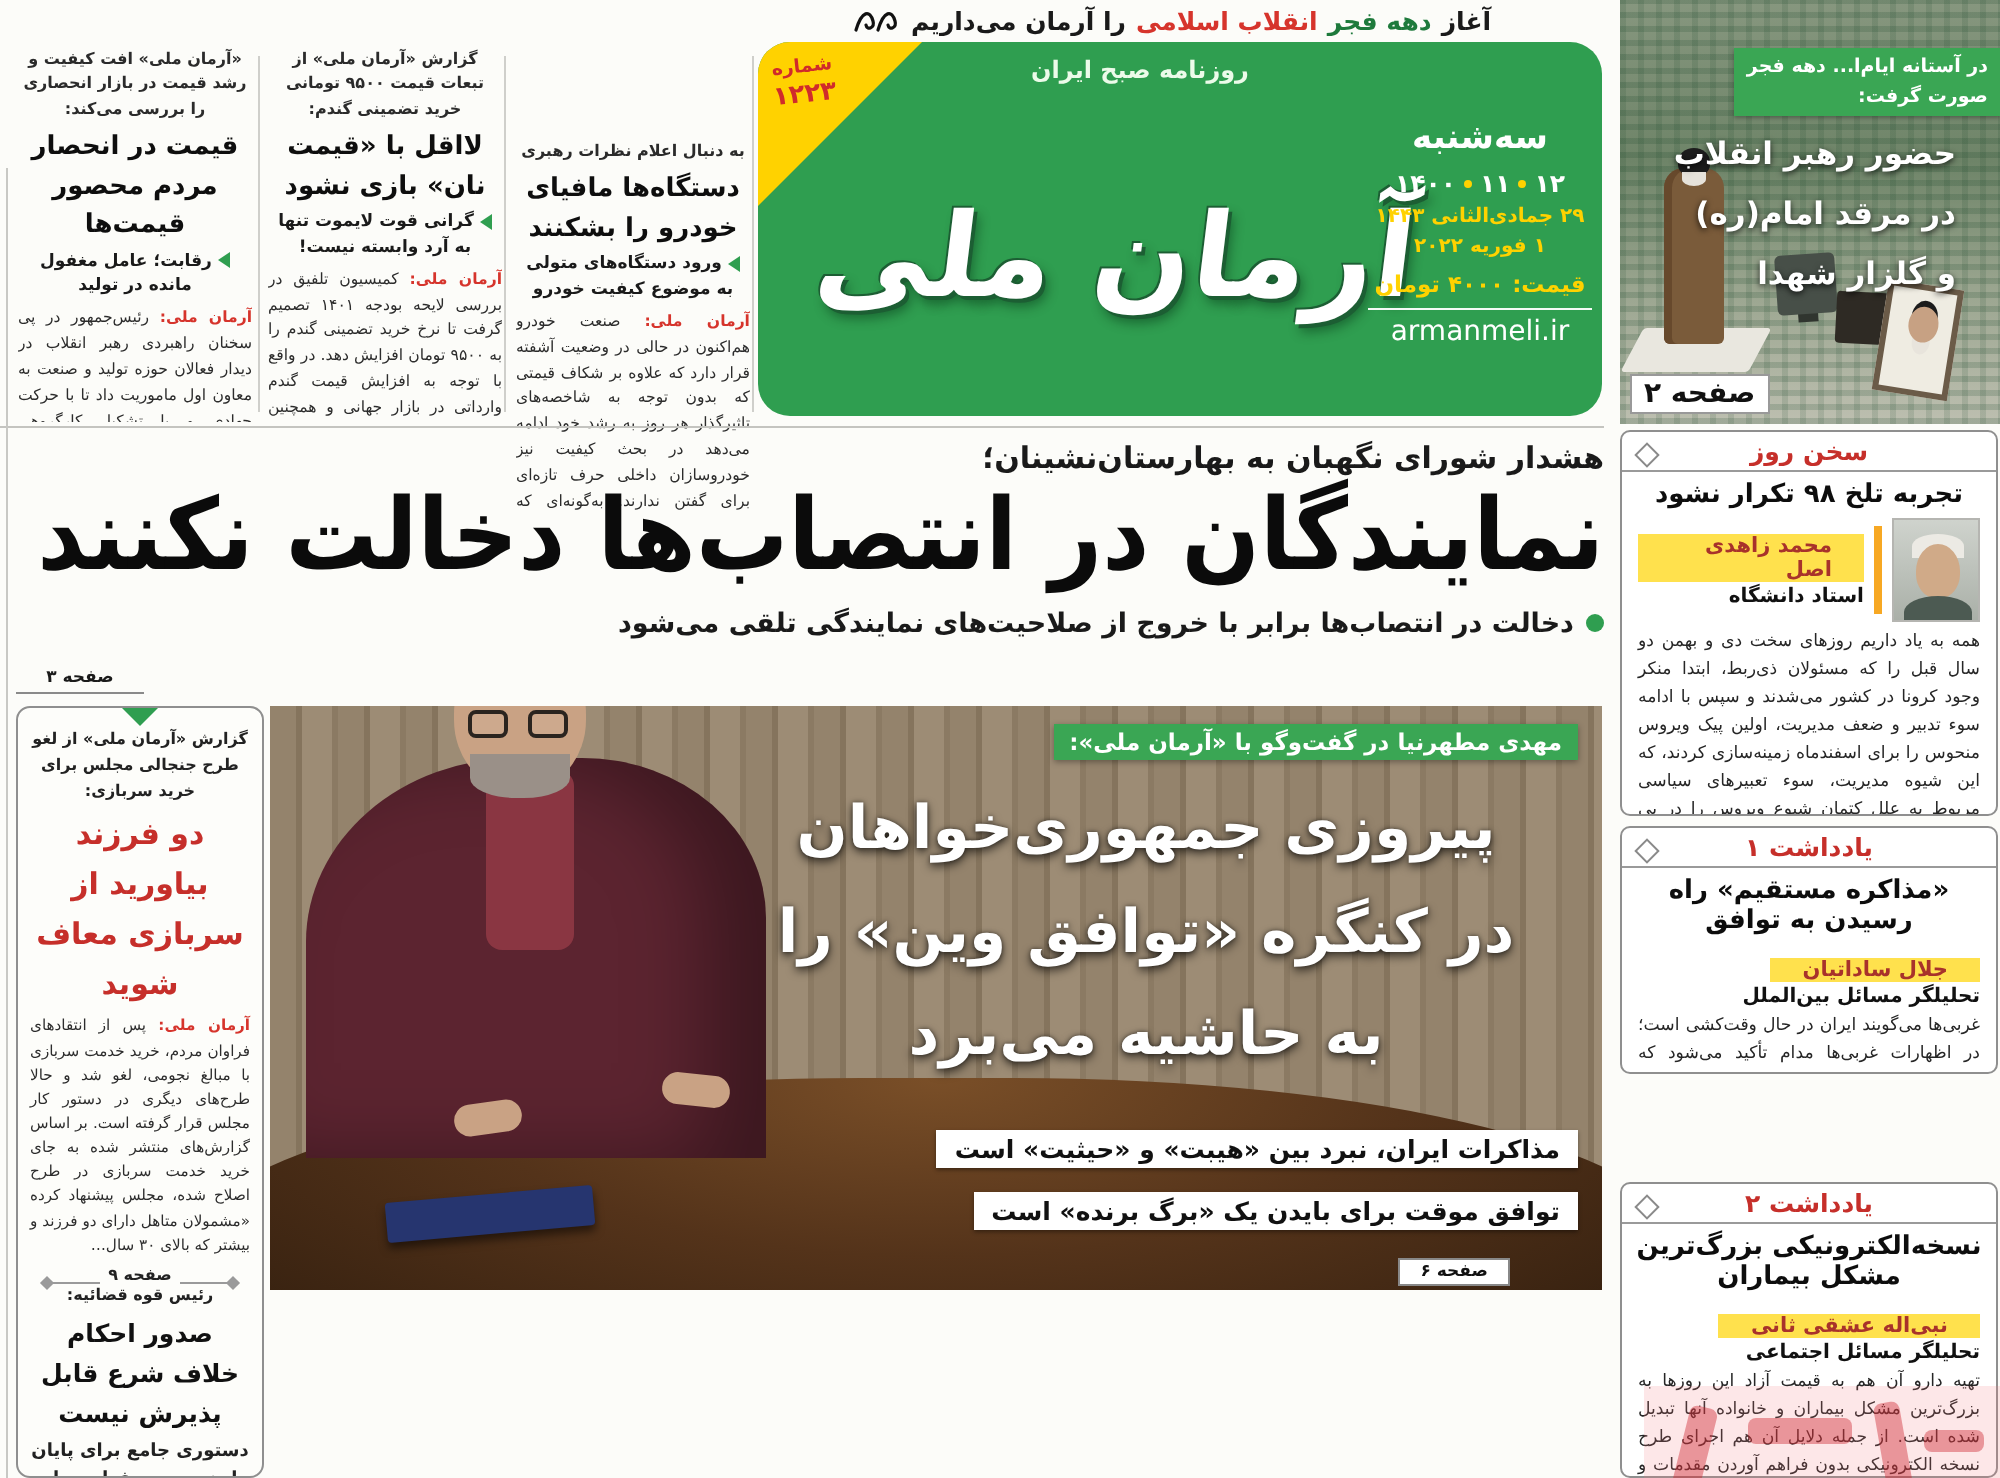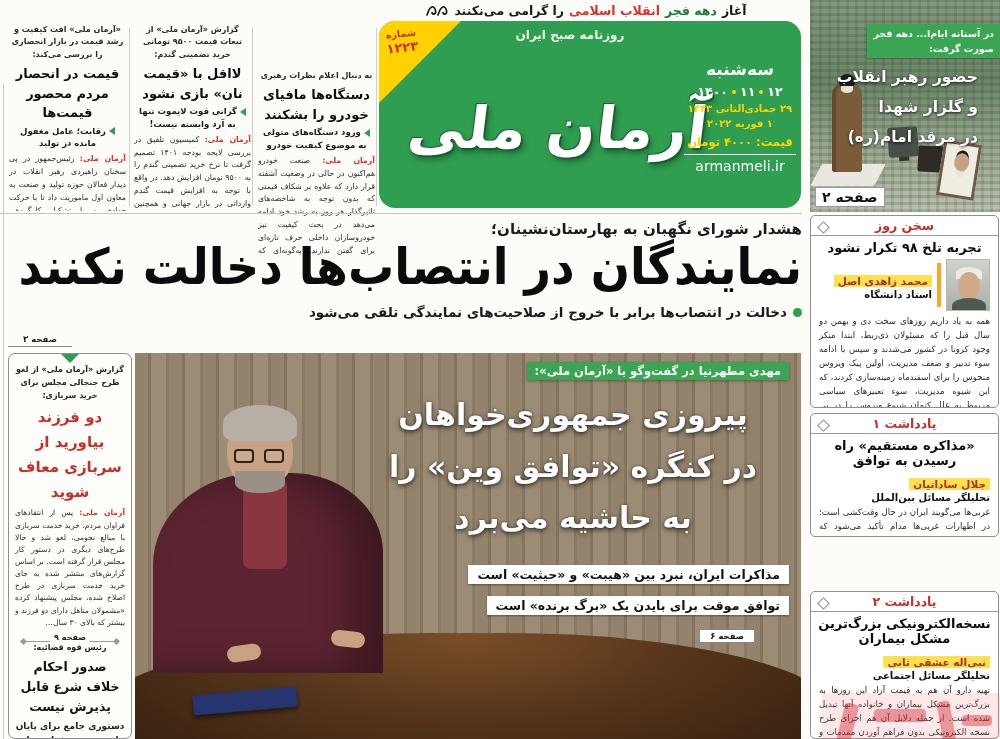--- a/index.html
+++ b/index.html
@@ -112,21 +112,21 @@
   .lb-notch{ position:absolute; top:0; left:50%; transform:translateX(-50%); width:0; height:0;
              border-left:9px solid transparent; border-right:9px solid transparent;
              border-top:9px solid #2f9e50; }
   .lb-kicker{ font-size:8px; font-weight:bold; line-height:1.6; color:#222; }
   .lb-title-red{ font-size:15px; font-weight:900; color:#c62f2a; line-height:1.65; margin:3px 0; }
   .lb-title-dark{ font-size:12.5px; font-weight:900; color:#111; line-height:1.6; margin:2px 0; }
   .lb-sub{ font-size:9px; font-weight:bold; line-height:1.6; color:#222; }
   .lb-body{ font-size:7.6px; text-align:justify; line-height:1.6; color:#2c2c2c; }
 
   
-  .feature{ position:absolute; left:135px; top:353px; width:666px; height:386px; overflow:hidden;
+  .feature{ position:absolute; left:135px; top:353px; width:666px; height:292px; overflow:hidden;
             background:repeating-linear-gradient(90deg,#94836c 0 13px,#85745d 13px 16px,#9d8c75 16px 31px,#8b7a63 31px 34px); }
   .ft-desk{ position:absolute; left:-40px; right:-40px; bottom:-34px; height:140px;
             background:radial-gradient(ellipse at 50% 0%, #7a4f28 0%, #54331a 45%, #2e1c0d 100%);
             border-radius:45% 45% 0 0 / 60% 60% 0 0; }
   .ft-suit{ position:absolute; left:18px; bottom:66px; width:230px; height:200px; background:#5c2430;
             border-radius:46% 40% 0 0; box-shadow:inset -30px 0 40px rgba(0,0,0,.35); }
   .ft-shirt{ position:absolute; left:108px; bottom:170px; width:44px; height:90px; background:#8a3642;
              border-radius:8px; }
   .ft-head{ position:absolute; left:92px; bottom:250px; width:66px; height:76px; background:#c9a284;
             border-radius:50% 50% 46% 46%; }
@@ -169,21 +169,21 @@
            position:relative; overflow:hidden; flex:0 0 auto; }
   .avatar .aface{ position:absolute; left:11px; top:12px; width:22px; height:27px; background:#d0aa88;
                   border-radius:50% 50% 44% 44%; }
   .avatar .ahair{ position:absolute; left:9px; top:7px; width:26px; height:12px; background:#eceae4;
                   border-radius:50% 50% 0 0; }
   .avatar .abody{ position:absolute; left:5px; bottom:-4px; width:34px; height:16px; background:#4c5a52;
                   border-radius:50% 50% 0 0; }
   .abar{ width:4px; height:44px; background:#f7a823; flex:0 0 auto; }
   .names{ text-align:right; }
   .aname{ display:inline-block; background:#ffe14d; color:#a8322b; font-size:10.5px; font-weight:900;
-          padding:0 4px; margin-bottom:2px; }
+          padding:0 16px; margin-bottom:2px; }
   .arole{ font-size:10px; font-weight:900; color:#111; }
   .names-pad{ padding:5px 8px 1px; }
   .sec-body{ font-size:8.6px; line-height:1.62; text-align:justify; color:#262626; padding:2px 8px 0; }
 
   
   .watermark{ position:absolute; right:0; bottom:0; width:178px; height:46px;
               background:rgba(242,120,128,.18); overflow:hidden; }
   .watermark i{ position:absolute; background:rgba(205,35,45,.42); border-radius:4px; }
   .wm1{ left:18px; top:10px; width:14px; height:46px; transform:rotate(14deg); }
   .wm2{ left:52px; top:16px; width:52px; height:13px; border-radius:8px; }
@@ -192,21 +192,21 @@
 </style>
 </head>
 <body>
 
 <div class="page">
 
   <div class="top-slogan">
     <span>آغاز</span>
     <span class="seg-green">دهه فجر</span>
     <span class="seg-red">انقلاب اسلامی</span>
-    <span>را گرامی می‌نکنند</span>
+    <span>را آرمان می‌داریم</span>
     <svg width="24" height="15" viewBox="0 0 24 15">
       <path d="M2 12 C5 2, 9 2, 10.5 7.5 C11.5 11, 7.5 12.5, 7 9.5 M13 12 C16 2, 20 2, 21.5 7.5 C22.5 11, 18.5 12.5, 18 9.5" stroke="#111" stroke-width="1.6" fill="none" stroke-linecap="round"></path>
     </svg>
   </div>
 
   <div class="strip-col c0">
     <div class="ckicker">به دنبال اعلام نظرات رهبری</div>
     <div class="ctitle">دستگاه‌ها مافیای خودرو را بشکنند</div>
     <div class="cbullet"><span class="tri"></span><span>ورود دستگاه‌های متولی به موضوع کیفیت خودرو</span></div>
     <div class="cbody"><span class="lead">آرمان ملی:</span> <span>صنعت خودرو هم‌اکنون در حالی در وضعیت آشفته قرار دارد که علاوه بر شکاف قیمتی که بدون توجه به شاخصه‌های تاثیرگذار هر روز به رشد خود ادامه می‌دهد در بحث کیفیت نیز خودروسازان داخلی حرف تازه‌ای برای گفتن ندارند. به‌گونه‌ای که تصادف اخیر حدود ۶۰ خودرو در بهبهان که در آن ایربگ…</span></div>
@@ -266,22 +266,22 @@
     <div class="tp-table"></div>
     <div class="tp-frame">
         <span class="face"></span>
       </div>
     <div class="tp-badge">
       <div>در آستانه ایام‌ا... دهه فجر</div>
       <div>صورت گرفت:</div>
     </div>
     <div class="tp-title">
       <div>حضور رهبر انقلاب</div>
+      <div>در مرقد امام(ره)</div>
       <div>و گلزار شهدا</div>
-      <div>در مرقد امام(ره)</div>
     </div>
     <div class="tp-page">صفحه ۲</div>
   </div>
 
   <div class="hline-top"></div>
   <div class="edge-line"></div>
 
   <div class="main-band">
     <div class="mb-kicker">هشدار شورای نگهبان به بهارستان‌نشینان؛</div>
     <div class="mb-headline">نمایندگان در انتصاب‌ها دخالت نکنند</div>

